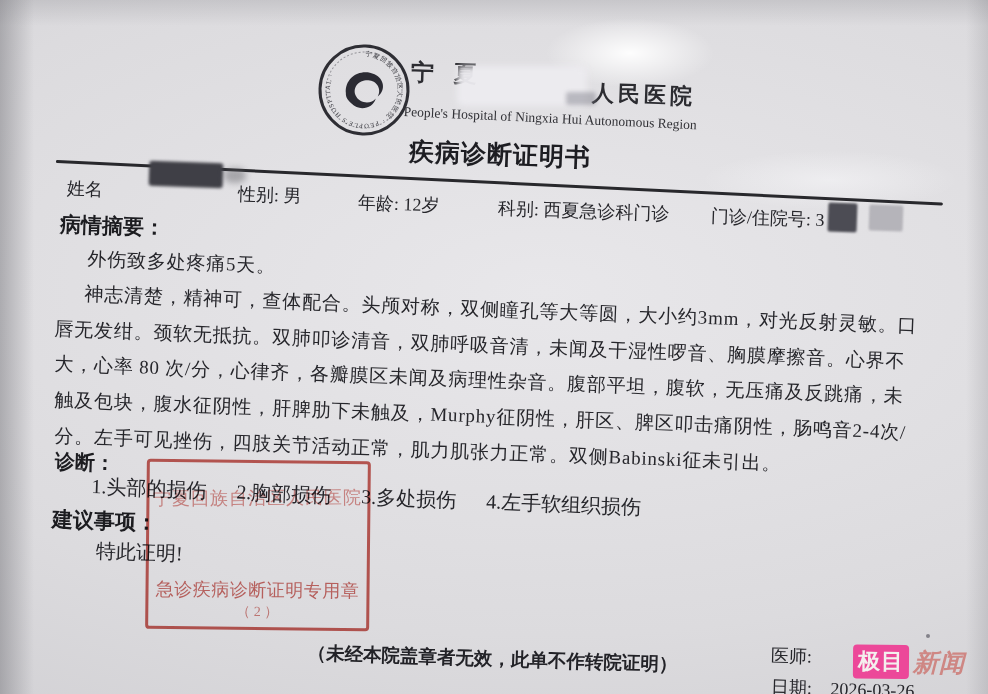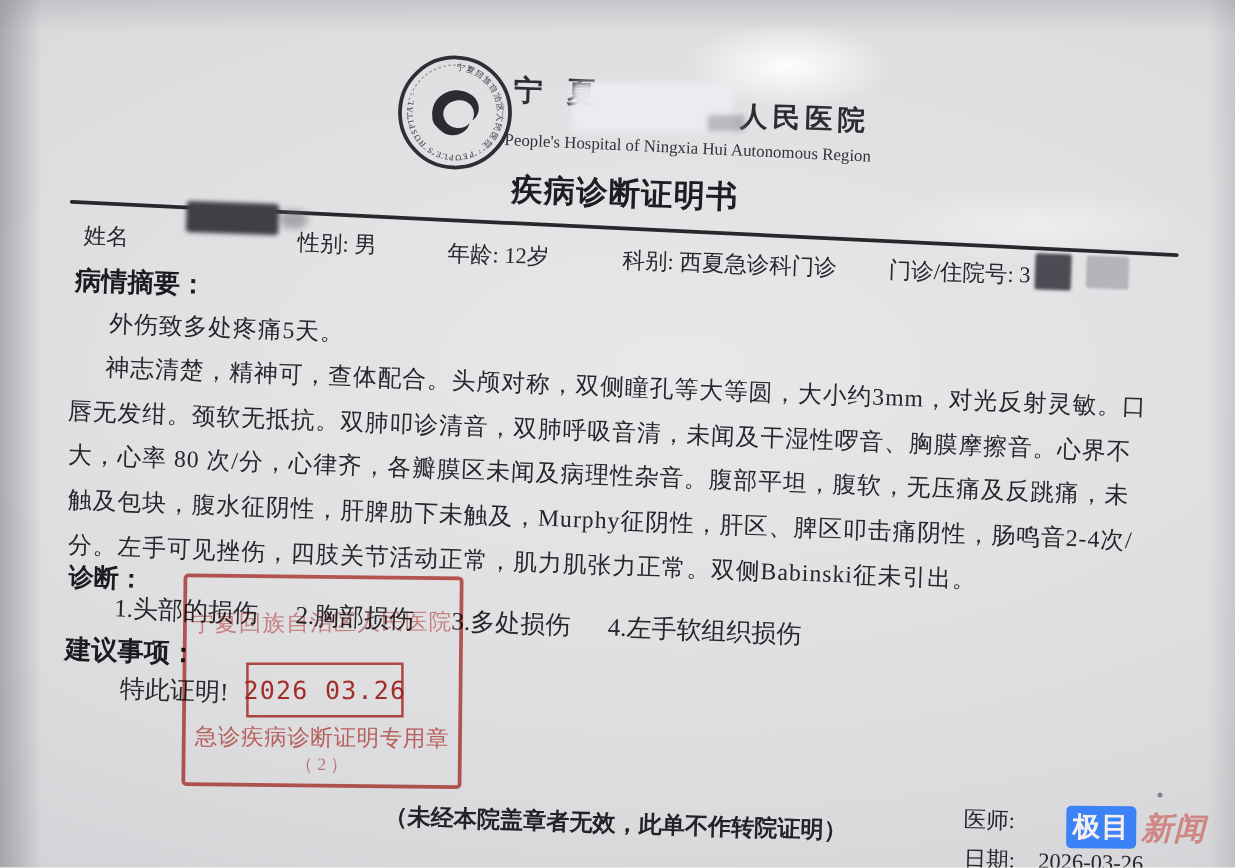--- a/index.html
+++ b/index.html
@@ -65,21 +65,21 @@
   .stamp-number{position:absolute;left:0;top:140px;width:100%;text-align:center;
     font-size:14px;color:rgba(193,56,48,.6);}
 
   .footer-note{left:308px;top:640px;font-size:18.5px;font-weight:bold;color:#222227;
     transform-origin:left top;transform:rotate(1.8deg);}
   .doctor{left:771px;top:644px;font-size:18px;color:#26262b;transform:rotate(1.5deg);}
   .datebottom{left:771px;top:677px;font-size:18px;color:#26262b;transform:rotate(1.5deg);}
   .speck{left:926px;top:634px;width:4px;height:4px;border-radius:50%;background:#83828a;}
 
   .watermark{left:853px;top:645px;display:flex;align-items:center;gap:4px;transform:rotate(.5deg);}
-  .wm-badge{background:#3b82f6;color:#f4efee;font-weight:bold;font-size:22px;letter-spacing:1px;
+  .wm-badge{background:#ec4899;color:#f4efee;font-weight:bold;font-size:22px;letter-spacing:1px;
     padding:2px 5px;border-radius:4px;font-family:"Liberation Sans",sans-serif;}
   .wm-rest{color:rgba(198,55,45,.5);font-weight:bold;font-size:25px;letter-spacing:1px;
     font-family:"Liberation Sans",sans-serif;font-style:italic;}
 </style>
 </head>
 <body>
 
 <div class="shade-left"></div>
 <div class="shade-top"></div>
 <div class="shade-right"></div>
@@ -140,23 +140,20 @@
   <span>2.胸部损伤</span>
   <span>3.多处损伤</span>
   <span>4.左手软组织损伤</span>
 </div>
 
 <div class="abs heading" style="left:52px;top:507px;font-size:21px;transform:rotate(2deg);">建议事项：</div>
 <div class="abs" style="left:96px;top:539px;font-size:20px;color:#26262b;transform:rotate(2deg);">特此证明!</div>
 
 <div class="abs stamp">
   <div class="stamp-hospital">宁夏回族自治区人民医院</div>
-  <div class="stamp-datebox">
-    <span class="stamp-date">2026 03.26</span>
-  </div>
   <div class="stamp-purpose">急诊疾病诊断证明专用章</div>
   <div class="stamp-number">（ 2 ）</div>
 </div>
 
 <div class="abs footer-note">（未经本院盖章者无效，此单不作转院证明）</div>
 <div class="abs doctor">
   <span>医师:</span>
 </div>
 <div class="abs datebottom">
   <span>日期:</span>

